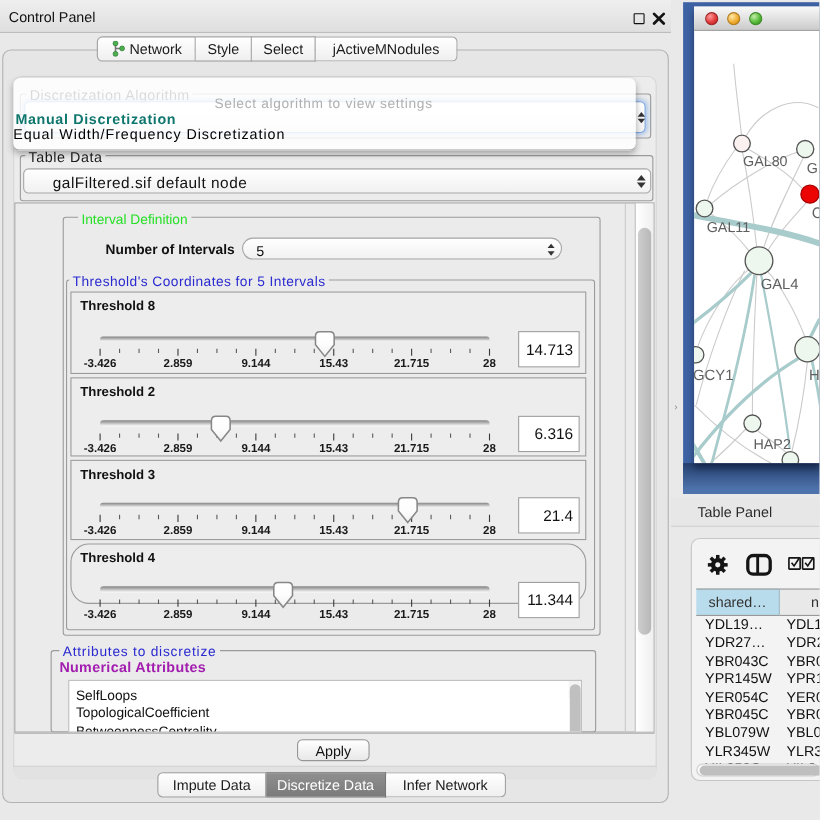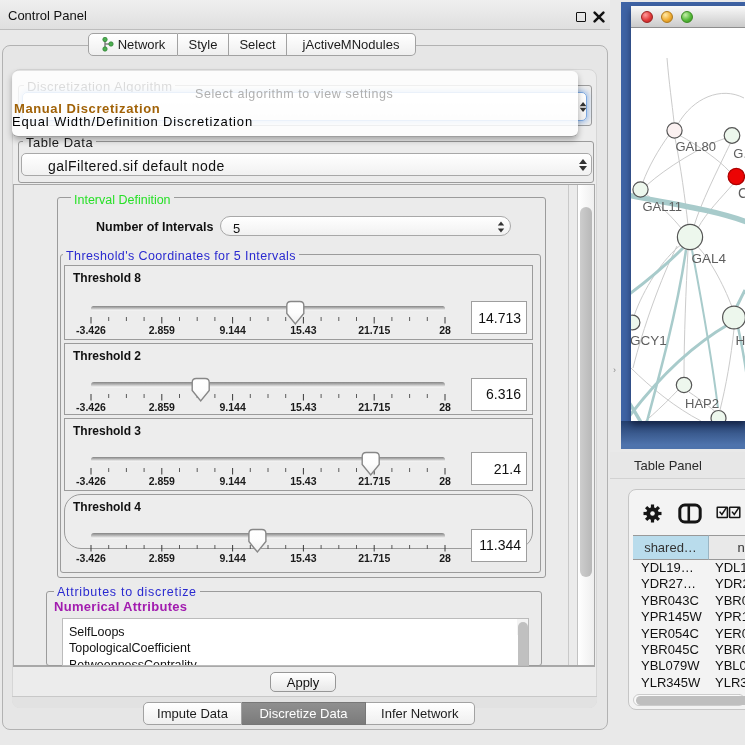--- a/index.html
+++ b/index.html
@@ -61,21 +61,21 @@
 #attvsb .thumb { position:absolute; left:1px; top:3px; width:10px; height:60px; border-radius:5px; background:#c0c0c0; }
 
 #apply { position:absolute; left:270px; top:672px; width:66px; height:20px; border:1px solid #979797;
   border-radius:5px; background:linear-gradient(#ffffff,#e8e8e8); font-size:13px; color:#111;
   display:flex; align-items:center; justify-content:center; }
 
 
 #popup { position:absolute; left:12px; top:71px; width:566px; height:66px; border-radius:6px;
   background:rgba(255,255,255,0.84); box-shadow:0 3px 6px rgba(0,0,0,0.30); border-bottom:1px solid rgba(125,125,125,0.75); }
 #popup .ghost { position:absolute; left:183px; top:16px; font-size:12.5px; color:#b0b0b0; letter-spacing:0.6px; }
-#popup .i1 { position:absolute; left:2px; top:29.5px; font-size:13px; font-weight:bold; color:#a16207; letter-spacing:0.6px; }
+#popup .i1 { position:absolute; left:2px; top:29.5px; font-size:13px; font-weight:bold; color:#0f766e; letter-spacing:0.6px; }
 #popup .i2 { position:absolute; left:0px; top:42.5px; font-size:13px; color:#000; letter-spacing:0.85px; }
 
 
 #bluepanel { position:absolute; left:621px; top:2px; width:124px; height:447px; background:#3e63a5; }
 #macwin { position:absolute; left:631px; top:6px; width:114px; height:415px; background:#fff;
   box-shadow:0 4px 7px rgba(0,0,20,0.45); }
 #mactitle { position:absolute; left:0; top:0; width:114px; height:22px;
   background:linear-gradient(#f9f9f9,#cbcbcb); border-bottom:1px solid #8e8e8e; }
 .light { position:absolute; top:4.5px; width:12px; height:12px; border-radius:50%; }
 #netsvg { position:absolute; left:0; top:22px; }
@@ -333,29 +333,29 @@
   <div style="position:absolute; left:2px; top:22px; width:12px; height:370px; border-radius:6px; background:linear-gradient(90deg,#cdcdcd,#b8b8b8);"></div>
 </div>
 
 <div class="abs" style="left:568px; top:185px; width:1px; height:480px; background:#c9c9c9;"></div>
 <div id="apply">Apply</div>
 <div id="midstrip"></div>
 
 
 <div class="seg" style="left:143px; top:701.5px;">
   <div class="s first" style="width:99px;">Impute Data</div>
-  <div class="s sel" style="width:124px;">Discretize Data</div>
+  <div class="s sel" style="width:109px;">Discretize Data</div>
   <div class="s last" style="width:108.5px;">Infer Network</div>
 </div>
 
 
 <div id="popup">
   <span class="ghost">Select algorithm to view settings</span>
   <span class="i1">Manual Discretization</span>
-  <span class="i2">Equal Width/Definition Discretization</span>
+  <span class="i2">Equal Width/Frequency Discretization</span>
 </div>
 
 
 <div class="abs" style="left:613px; top:365px; font-size:9px; color:#888;">›</div>
 
 
 <div id="bluepanel"></div>
 <div class="abs" style="left:621px; top:421px; width:124px; height:28px; background:linear-gradient(#25406f,#4e73ac 85%);"></div>
 <div id="macwin">
   <div id="mactitle">

